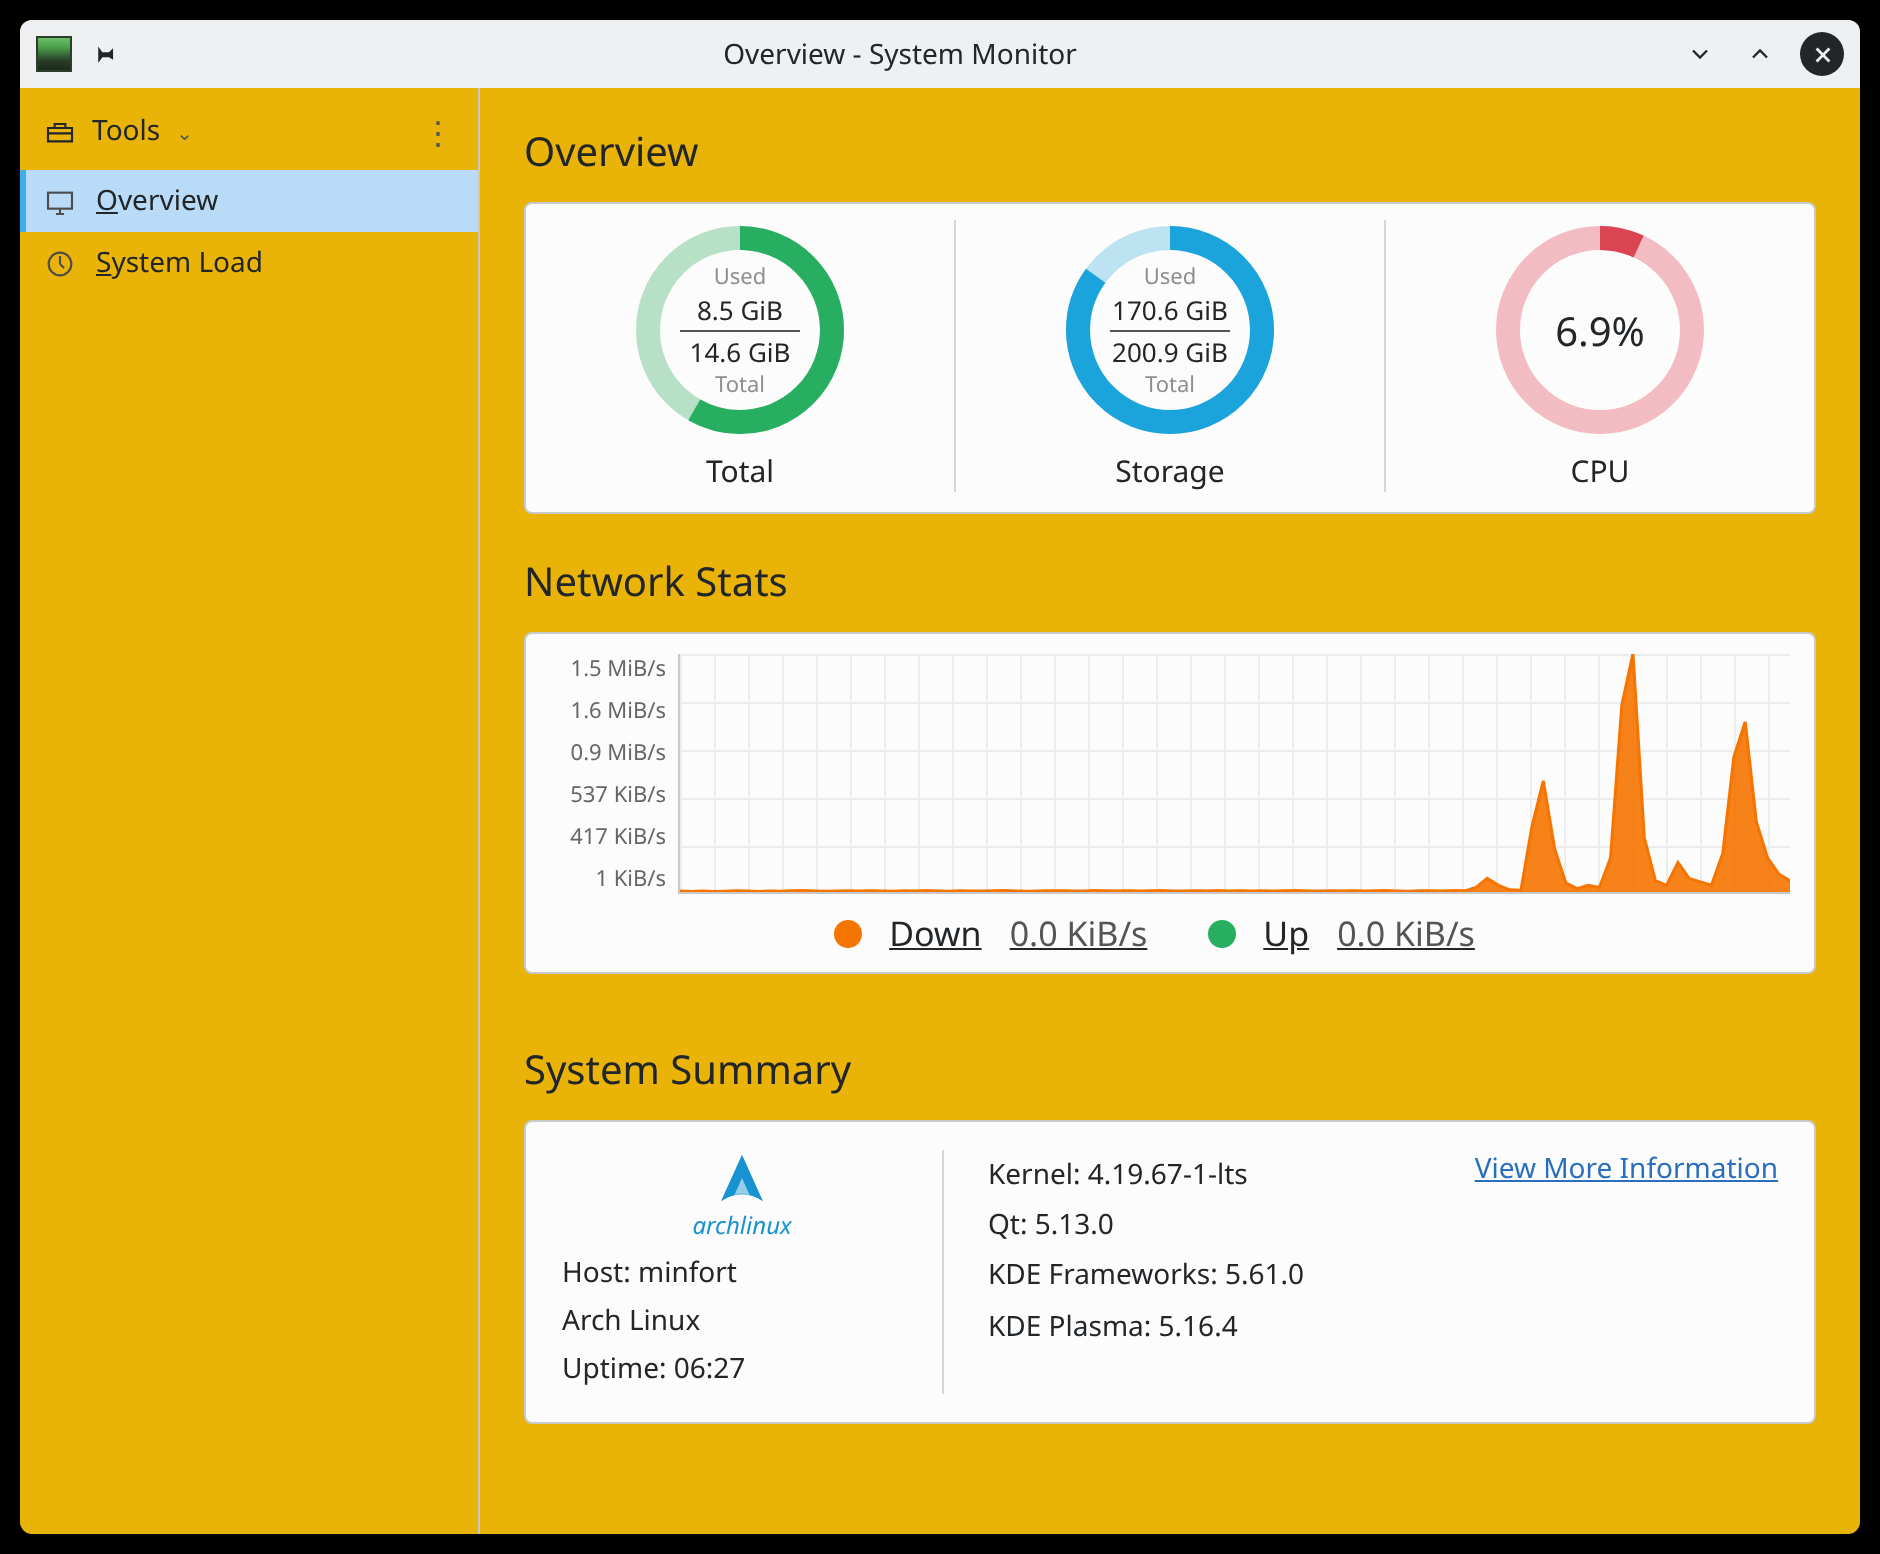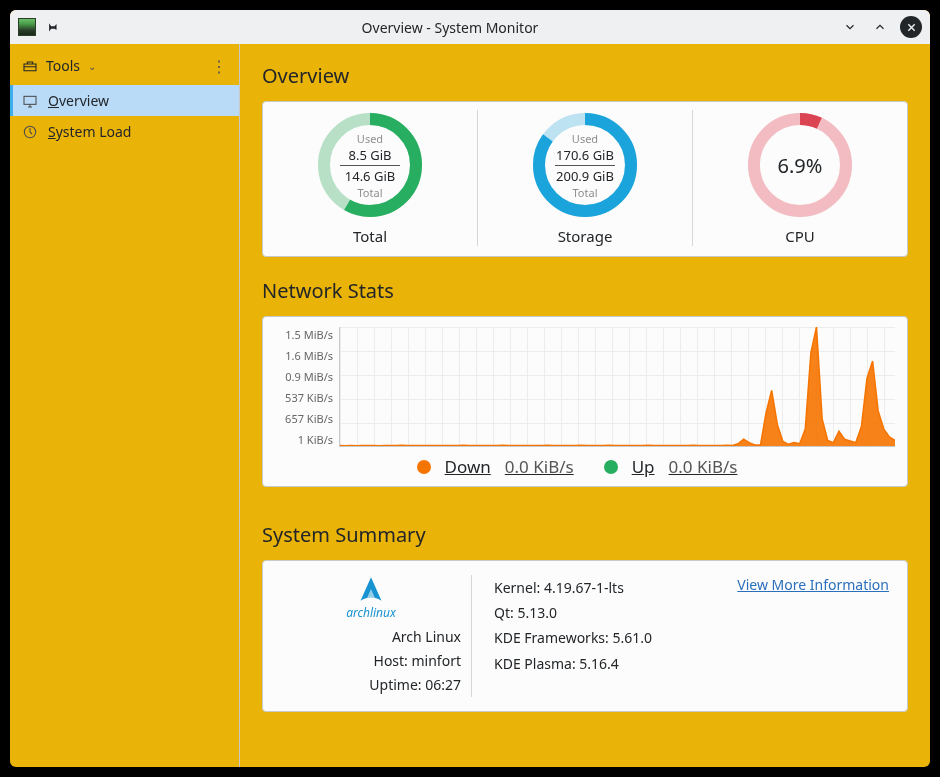--- a/index.html
+++ b/index.html
@@ -200,21 +200,21 @@
   .legend .val { color:#555;margin-right:16px; }
 
   
   .summary {
     display:flex;
     padding:14px 18px;
     align-items:flex-start;
     gap:10px;
   }
   .summary .col1 {
-    width:180px;text-align:right;font-size:14px;line-height:1.7;
+    width:180px;text-align:left;font-size:14px;line-height:1.7;
   }
   .summary .col1 .logo {
     display:flex;flex-direction:column;align-items:center;margin-bottom:2px;
   }
   .summary .col1 .logo-text {
     font-size:12px;font-style:italic;color:#1793d1;
   }
   .summary .divider {
     width:1px;background:#d5d6d7;align-self:stretch;
   }
@@ -345,21 +345,21 @@
         </div>
 
       <h2 style="margin-top:20px">Network Stats</h2>
       <div class="card netchart">
         <div class="chart-box">
           <div class="yaxis" id="yaxis">
               <div>1.5 MiB/s</div>
               <div>1.6 MiB/s</div>
               <div>0.9 MiB/s</div>
               <div>537 KiB/s</div>
-              <div>657 KiB/s</div>
+              <div>417 KiB/s</div>
               <div>1 KiB/s</div>
             </div>
           <div class="plot">
             <div class="grid"></div>
             <svg id="plotsvg" viewBox="0 0 540 120" preserveAspectRatio="none">
   <path d="M0.0 119.5 L5.5 119.7 L10.9 119.5 L16.4 119.7 L21.8 119.6 L27.3 119.4 L32.7 119.5 L38.2 119.7 L43.6 119.5 L49.1 119.6 L54.5 119.4 L60.0 119.3 L65.5 119.5 L70.9 119.6 L76.4 119.5 L81.8 119.4 L87.3 119.5 L92.7 119.4 L98.2 119.5 L103.6 119.6 L109.1 119.4 L114.5 119.5 L120.0 119.3 L125.5 119.5 L130.9 119.6 L136.4 119.4 L141.8 119.5 L147.3 119.5 L152.7 119.4 L158.2 119.3 L163.6 119.5 L169.1 119.6 L174.5 119.5 L180.0 119.4 L185.5 119.4 L190.9 119.5 L196.4 119.5 L201.8 119.3 L207.3 119.4 L212.7 119.5 L218.2 119.4 L223.6 119.5 L229.1 119.4 L234.5 119.3 L240.0 119.5 L245.5 119.5 L250.9 119.4 L256.4 119.5 L261.8 119.3 L267.3 119.5 L272.7 119.4 L278.2 119.5 L283.6 119.4 L289.1 119.5 L294.5 119.4 L300.0 119.3 L305.5 119.5 L310.9 119.5 L316.4 119.4 L321.8 119.5 L327.3 119.4 L332.7 119.5 L338.2 119.4 L343.6 119.3 L349.1 119.5 L354.5 119.6 L360.0 119.4 L365.5 119.4 L370.9 119.5 L376.4 119.3 L381.8 119.4 L387.3 117.7 L392.7 113.1 L398.2 116.6 L403.6 118.9 L409.1 119.1 L414.5 86.9 L420.0 64.0 L425.5 98.3 L430.9 115.4 L436.4 118.3 L441.8 116.6 L447.3 117.7 L452.7 102.9 L458.2 25.7 L463.6 0.0 L469.1 92.6 L474.5 114.3 L480.0 116.6 L485.5 105.1 L490.9 113.1 L496.4 114.9 L501.8 116.6 L507.3 100.6 L512.7 52.0 L518.2 34.3 L523.6 84.6 L529.1 102.9 L534.5 110.9 L540.0 114.3 L 540 120 L 0 120 Z" fill="#f67400" fill-opacity="0.9"></path>
   <path d="M0.0 119.5 L5.5 119.7 L10.9 119.5 L16.4 119.7 L21.8 119.6 L27.3 119.4 L32.7 119.5 L38.2 119.7 L43.6 119.5 L49.1 119.6 L54.5 119.4 L60.0 119.3 L65.5 119.5 L70.9 119.6 L76.4 119.5 L81.8 119.4 L87.3 119.5 L92.7 119.4 L98.2 119.5 L103.6 119.6 L109.1 119.4 L114.5 119.5 L120.0 119.3 L125.5 119.5 L130.9 119.6 L136.4 119.4 L141.8 119.5 L147.3 119.5 L152.7 119.4 L158.2 119.3 L163.6 119.5 L169.1 119.6 L174.5 119.5 L180.0 119.4 L185.5 119.4 L190.9 119.5 L196.4 119.5 L201.8 119.3 L207.3 119.4 L212.7 119.5 L218.2 119.4 L223.6 119.5 L229.1 119.4 L234.5 119.3 L240.0 119.5 L245.5 119.5 L250.9 119.4 L256.4 119.5 L261.8 119.3 L267.3 119.5 L272.7 119.4 L278.2 119.5 L283.6 119.4 L289.1 119.5 L294.5 119.4 L300.0 119.3 L305.5 119.5 L310.9 119.5 L316.4 119.4 L321.8 119.5 L327.3 119.4 L332.7 119.5 L338.2 119.4 L343.6 119.3 L349.1 119.5 L354.5 119.6 L360.0 119.4 L365.5 119.4 L370.9 119.5 L376.4 119.3 L381.8 119.4 L387.3 117.7 L392.7 113.1 L398.2 116.6 L403.6 118.9 L409.1 119.1 L414.5 86.9 L420.0 64.0 L425.5 98.3 L430.9 115.4 L436.4 118.3 L441.8 116.6 L447.3 117.7 L452.7 102.9 L458.2 25.7 L463.6 0.0 L469.1 92.6 L474.5 114.3 L480.0 116.6 L485.5 105.1 L490.9 113.1 L496.4 114.9 L501.8 116.6 L507.3 100.6 L512.7 52.0 L518.2 34.3 L523.6 84.6 L529.1 102.9 L534.5 110.9 L540.0 114.3 " fill="none" stroke="#f67400" stroke-width="1.5"></path>
               </svg>
           </div>
         </div>
@@ -376,22 +376,22 @@
       <h2 style="margin-top:34px">System Summary</h2>
       <div class="card summary">
         <div class="col1">
           <div class="logo">
             <svg width="34" height="28" viewBox="0 0 24 24">
                 <path fill="#1793d1" d="M12 2L3 22c3-2 6-3 9-3s6 1 9 3L12 2z"></path>
                 <path fill="#fff" d="M12 12l-3.3 7.4c1-0.4 2.1-0.6 3.3-0.6s2.3 0.2 3.3 0.6L12 12z" opacity="0.55"></path>
               </svg>
             <div class="logo-text">archlinux</div>
           </div>
+          <div>Host: minfort</div>
           <div>Arch Linux</div>
-          <div>Host: minfort</div>
           <div>Uptime: 06:27</div>
         </div>
         <div class="divider"></div>
         <div class="col2" id="details">
             <div>Kernel: 4.19.67-1-lts</div>
             <div>Qt: 5.13.0</div>
             <div>KDE Frameworks: 5.61.0</div>
             <div>KDE Plasma: 5.16.4</div>
           </div>
         <div class="col3">

